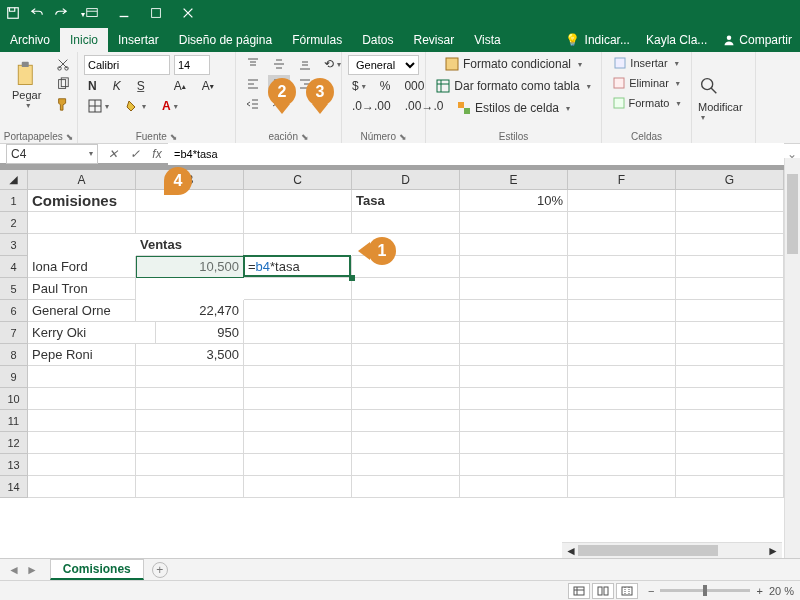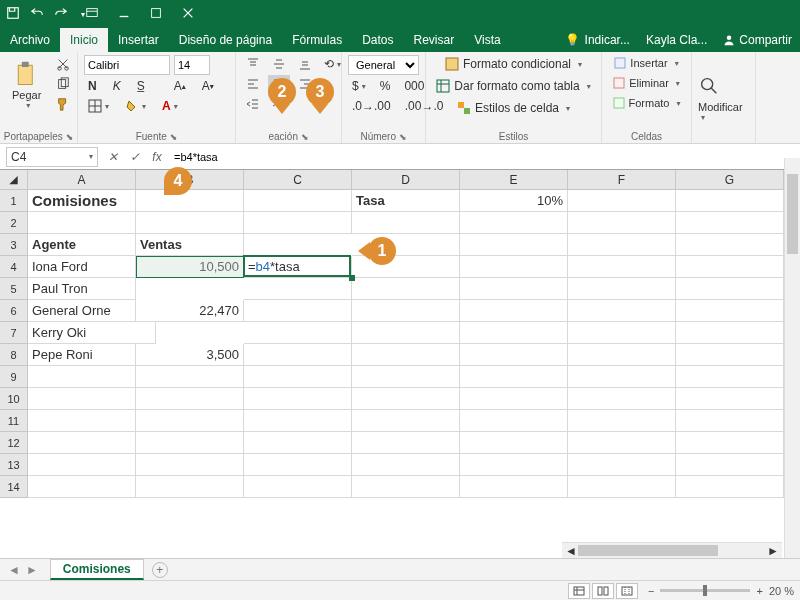--- a/index.html
+++ b/index.html
@@ -18,21 +18,21 @@
 .ribbon-group { border-right: 1px solid #e0e0e0; padding: 3px 6px 1px 6px; display: flex; flex-direction: column; }
 .ribbon-group .rows { flex: 1; display: flex; flex-direction: column; gap: 2px; }
 .ribbon-group .label { font-size: 10px; color: #666; text-align:center; display:flex; justify-content:center; align-items:center; gap:3px; margin-top:2px;}
 .rg-row { display: flex; gap: 4px; align-items: center; }
 .btn { padding: 2px 4px; cursor: pointer; display: flex; align-items: center; justify-content: center; }
 .clipboard-big { display:flex; flex-direction:column; align-items:center; padding: 4px 6px; cursor:pointer; }
 .clipboard-big svg { width: 28px; height: 30px; }
 .font-select { border: 1px solid #c8c8c8; background: #fff; font-size: 11px; height: 20px; padding: 1px 3px; }
 .sep { width: 1px; background: #d4d4d4; margin: 0 2px; }
 .dialog-launcher { font-size: 9px; color: #777; }
-.namebox-row { height: 26px; display: flex; align-items: center; border-bottom: 1px solid #a3a3a3; background: #fff; }
+.namebox-row { height: 26px; display: flex; align-items: center; border-bottom: 7px solid #a3a3a3; background: #fff; }
 .namebox { width: 92px; border: 1px solid #c8c8c8; height: 20px; margin: 0 4px 0 6px; padding: 1px 4px; font-size: 12px; display:flex; align-items:center; justify-content:space-between; }
 .fx-btn { width: 22px; text-align: center; cursor: pointer; color: #666; font-style: italic; }
 .formula-input { flex: 1; border: none; height: 22px; padding: 0 6px; font-size: 11px; outline: none; }
 .formula-caret { width: 16px; text-align: center; color: #888; }
 .col-headers { display: flex; background: #e6e6e6; border-bottom: 1px solid #c6c6c6; height: 20px; }
 .rowhead { width: 28px; background: #e6e6e6; border-right: 1px solid #c6c6c6; border-bottom: 1px solid #c6c6c6; display: flex; align-items:center; justify-content:center; font-size: 11px; color:#333; }
 .colhead { border-right: 1px solid #c6c6c6; display: flex; align-items: center; justify-content: center; font-size: 12px; color: #333; }
 .grid-area { position: relative; display:flex; height: 374px; }
 .row-strip { display: flex; flex-direction: column; }
 .cells { position: relative; }
@@ -398,21 +398,20 @@
       <div class="cell right" style="left: 432px; top: 0px; width: 108px; height: 22px;">10%</div>
       <div class="cell" style="left: 540px; top: 0px; width: 108px; height: 22px;"></div>
       <div class="cell" style="left: 648px; top: 0px; width: 108px; height: 22px;"></div>
       <div class="cell" style="left: 0px; top: 22px; width: 108px; height: 22px;"></div>
       <div class="cell" style="left: 108px; top: 22px; width: 108px; height: 22px;"></div>
       <div class="cell" style="left: 216px; top: 22px; width: 108px; height: 22px;"></div>
       <div class="cell" style="left: 324px; top: 22px; width: 108px; height: 22px;"></div>
       <div class="cell" style="left: 432px; top: 22px; width: 108px; height: 22px;"></div>
       <div class="cell" style="left: 540px; top: 22px; width: 108px; height: 22px;"></div>
       <div class="cell" style="left: 648px; top: 22px; width: 108px; height: 22px;"></div>
-      <div class="cell bold" style="left: 0px; top: 44px; width: 108px; height: 22px;">Agente</div>
       <div class="cell bold" style="left: 108px; top: 44px; width: 108px; height: 22px;">Ventas</div>
       <div class="cell" style="left: 324px; top: 44px; width: 108px; height: 22px;"></div>
       <div class="cell" style="left: 432px; top: 44px; width: 108px; height: 22px;"></div>
       <div class="cell" style="left: 540px; top: 44px; width: 108px; height: 22px;"></div>
       <div class="cell" style="left: 648px; top: 44px; width: 108px; height: 22px;"></div>
       <div class="cell" style="left: 0px; top: 66px; width: 108px; height: 22px;">Iona Ford</div>
       <div class="cell right" style="left: 108px; top: 66px; width: 108px; height: 22px;">10,500</div>
       <div class="cell" style="left: 216px; top: 66px; width: 108px; height: 22px;">=<span style="color:#1f6fc0">b4</span>*tasa</div>
       <div class="cell" style="left: 324px; top: 66px; width: 108px; height: 22px;"></div>
       <div class="cell" style="left: 432px; top: 66px; width: 108px; height: 22px;"></div>
@@ -425,20 +424,21 @@
       <div class="cell" style="left: 540px; top: 88px; width: 108px; height: 22px;"></div>
       <div class="cell" style="left: 648px; top: 88px; width: 108px; height: 22px;"></div>
       <div class="cell" style="left: 0px; top: 110px; width: 108px; height: 22px;">General Orne</div>
       <div class="cell right" style="left: 108px; top: 110px; width: 108px; height: 22px;">22,470</div>
       <div class="cell" style="left: 216px; top: 110px; width: 108px; height: 22px;"></div>
       <div class="cell" style="left: 324px; top: 110px; width: 108px; height: 22px;"></div>
       <div class="cell" style="left: 432px; top: 110px; width: 108px; height: 22px;"></div>
       <div class="cell" style="left: 540px; top: 110px; width: 108px; height: 22px;"></div>
       <div class="cell" style="left: 648px; top: 110px; width: 108px; height: 22px;"></div>
       <div class="cell" style="left: 0px; top: 132px; width: 128px; height: 22px;">Kerry Oki</div>
+      <div class="cell right" style="left: 108px; top: 132px; width: 108px; height: 22px;">950</div>
       <div class="cell" style="left: 216px; top: 132px; width: 108px; height: 22px;"></div>
       <div class="cell" style="left: 324px; top: 132px; width: 108px; height: 22px;"></div>
       <div class="cell" style="left: 432px; top: 132px; width: 108px; height: 22px;"></div>
       <div class="cell" style="left: 540px; top: 132px; width: 108px; height: 22px;"></div>
       <div class="cell" style="left: 648px; top: 132px; width: 108px; height: 22px;"></div>
       <div class="cell" style="left: 0px; top: 154px; width: 108px; height: 22px;">Pepe Roni</div>
       <div class="cell right" style="left: 108px; top: 154px; width: 108px; height: 22px;">3,500</div>
       <div class="cell" style="left: 216px; top: 154px; width: 108px; height: 22px;"></div>
       <div class="cell" style="left: 324px; top: 154px; width: 108px; height: 22px;"></div>
       <div class="cell" style="left: 432px; top: 154px; width: 108px; height: 22px;"></div>

